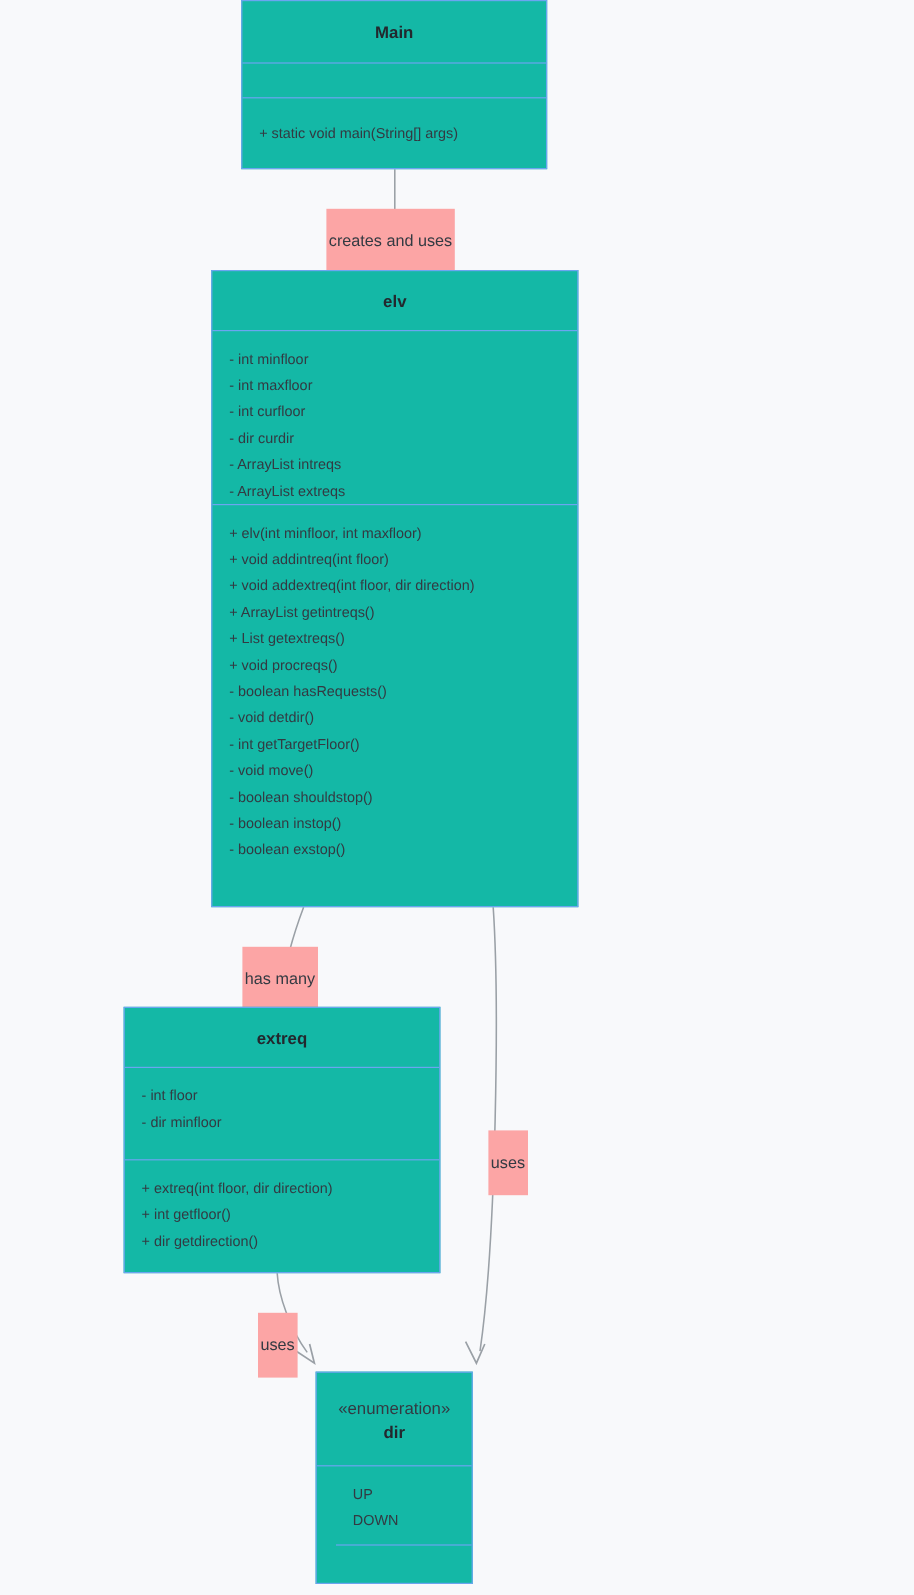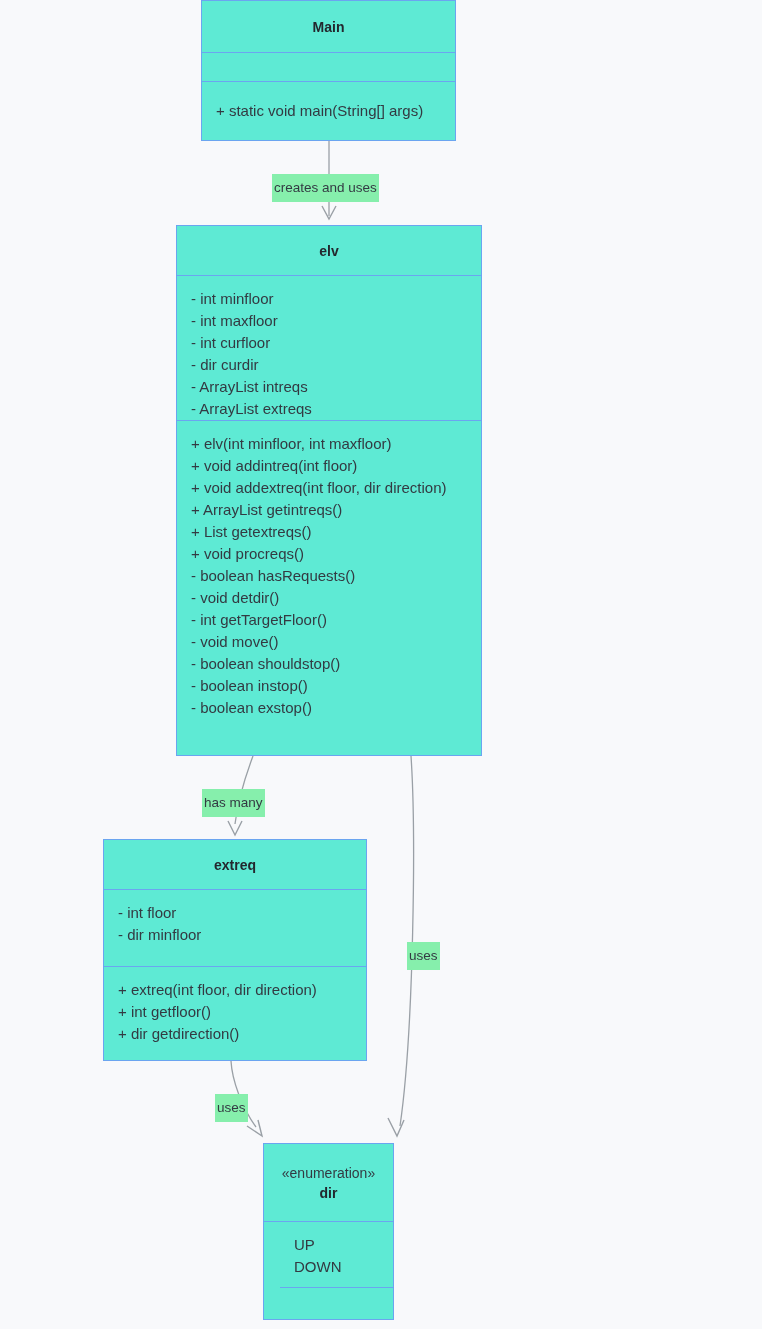--- a/index.html
+++ b/index.html
@@ -43,32 +43,32 @@
     fill: none;
     stroke: #9aa0a6;
     stroke-width: 1.4px;
     stroke-linecap: butt;
     stroke-linejoin: miter;
   }
 
   
   .edge-label {
     position: absolute;
-    background: #86efac;
+    background: #fca5a5;
     color: #333a42;
     font-size: 13.5px;
     line-height: 16px;
     white-space: nowrap;
-    padding: 6px 2px;
+    padding: 19px 2px;
   }
 
   
   .uml-class {
     position: absolute;
-    background: #5eead4;
+    background: #14b8a6;
     border: 1.5px solid #6ba5f0;
     box-sizing: border-box;
   }
   .uml-compartment {
     box-sizing: border-box;
     border-bottom: 1.5px solid #6ba5f0;
   }
   .uml-compartment:last-child {
     border-bottom: none;
   }
@@ -93,21 +93,21 @@
     color: #23282e;
   }
 
   .compartment-list {
     padding: 12px 14px 12px 14px;
   }
   .compartment-empty {
     padding: 0;
   }
   .member-line {
-    font-size: 15px;
+    font-size: 12px;
     line-height: 22px;
     white-space: nowrap;
     color: #333a42;
   }
 
   
   #class-main      { left: 201px; top: 0px;    width: 255px; height: 141px; }
   #class-main .c-title { height: 52px; }
   #class-main .c-attrs { height: 29px; }
   #class-main .c-ops   { height: 58px; display: flex; align-items: center; }

